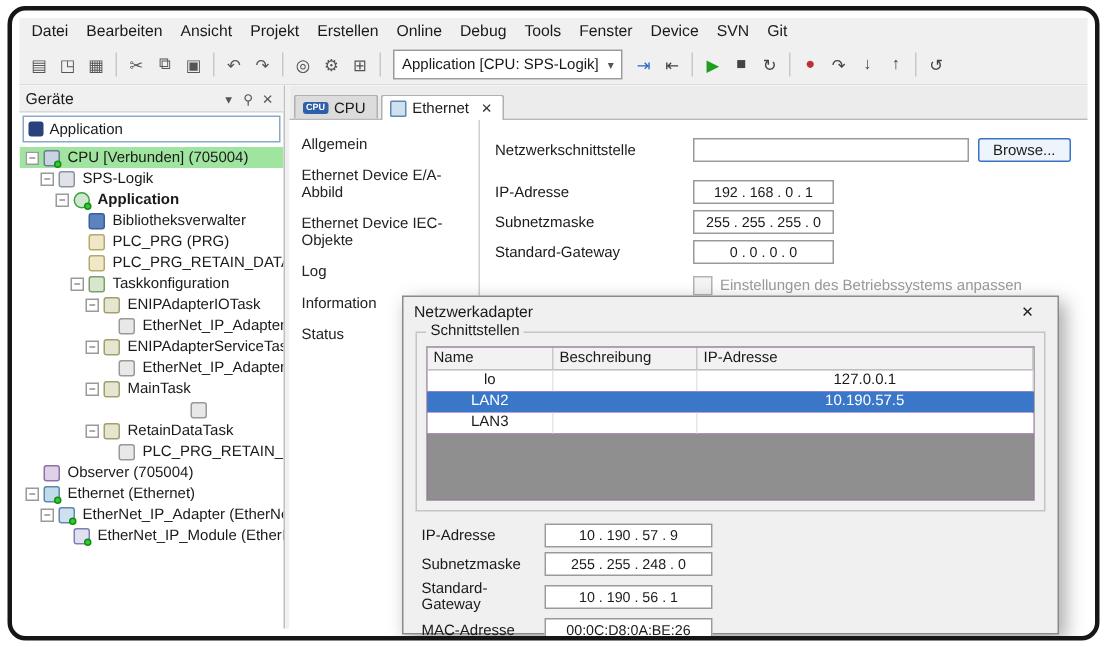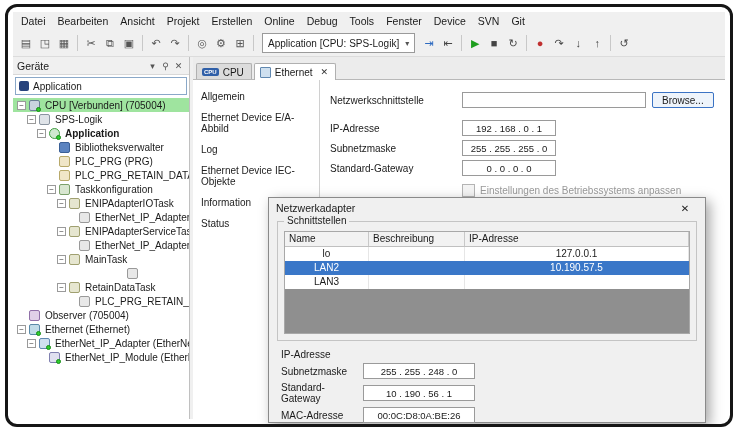--- a/index.html
+++ b/index.html
@@ -296,22 +296,22 @@
               <div class="tab active">
                 <span class="tabicon ethernet-tab-icon"></span>
                 <span class="tablabel">Ethernet</span>
                 <span class="tabclose">✕</span>
               </div>
             </div>
           <div class="editor-body">
             <div class="subnav">
                 <div class="subnav-item">Allgemein</div>
                 <div class="subnav-item">Ethernet Device E/A-Abbild</div>
+                <div class="subnav-item">Ethernet Device IEC-Objekte</div>
                 <div class="subnav-item">Log</div>
-                <div class="subnav-item">Ethernet Device IEC-Objekte</div>
                 <div class="subnav-item">Information</div>
                 <div class="subnav-item">Status</div>
               </div>
             <div class="formarea">
               <div class="iface-row">
                 <span class="flabel">Netzwerkschnittstelle</span>
                 <input class="iface-input" value="" style="">
                 <div class="browse-btn">Browse...</div>
               </div>
               <div>
@@ -364,20 +364,21 @@
                     <span class="td">LAN3</span>
                     <span class="td"></span>
                   </div>
                 </div>
               <div class="tfiller"></div>
             </div>
           </div>
           <div class="dialog-fields">
               <div class="dfrow">
                 <span class="dflabel">IP-Adresse</span>
+                <span class="dvbox">10 . 190 . 57 . 9</span>
               </div>
               <div class="dfrow">
                 <span class="dflabel">Subnetzmaske</span>
                 <span class="dvbox">255 . 255 . 248 . 0</span>
               </div>
               <div class="dfrow">
                 <span class="dflabel">Standard-Gateway</span>
                 <span class="dvbox">10 . 190 . 56 . 1</span>
               </div>
               <div class="dfrow">

